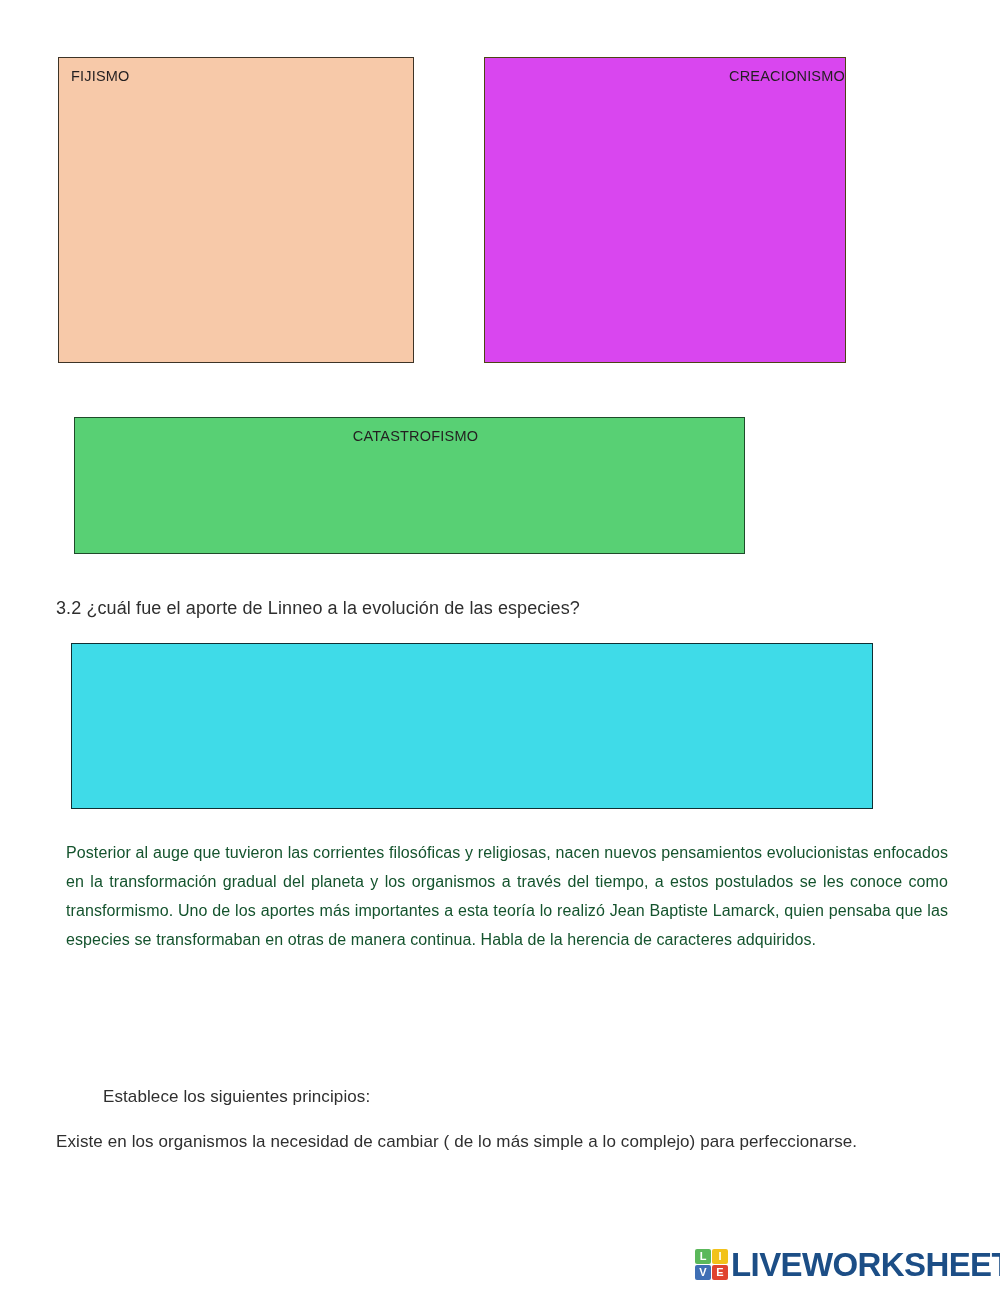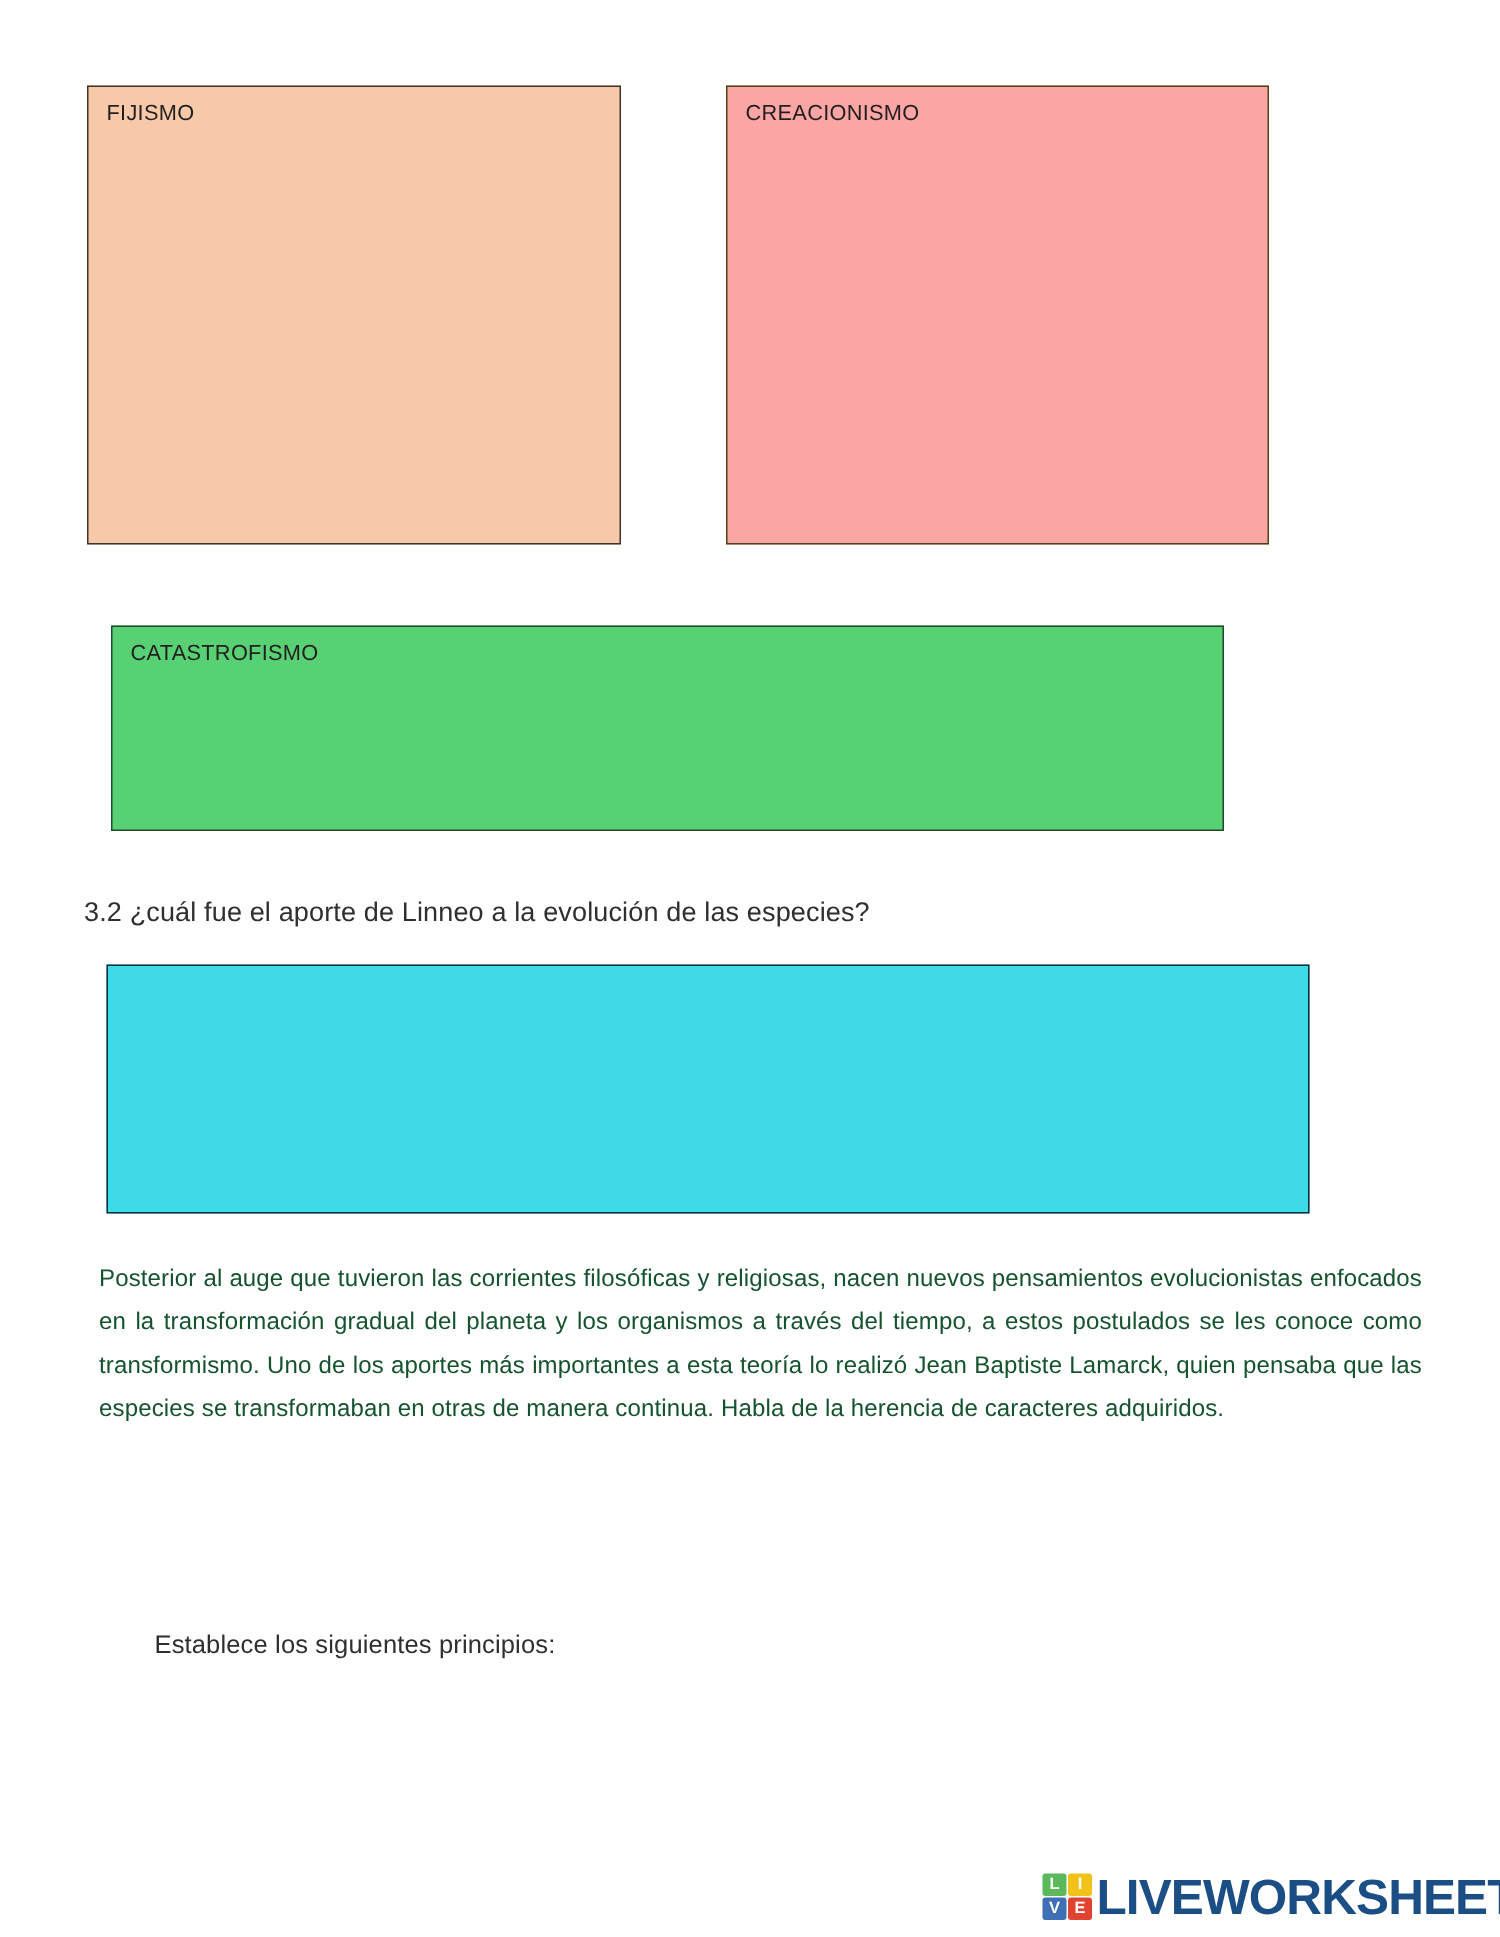--- a/index.html
+++ b/index.html
@@ -40,28 +40,30 @@
   }
 
   #box-fijismo {
     left: 58px;  top: 57px;
     width: 356px; height: 306px;
     background: #f7c9a9;
   }
   #box-creacionismo {
     left: 484px; top: 57px;
     width: 362px; height: 306px;
-    background: #fca5a5;
+    background: #d946ef;
     border-color: #4d4414;
+    text-align: right;
   }
   #box-catastrofismo {
     left: 74px;  top: 417px;
-    width: 742px; height: 137px;
+    width: 671px; height: 137px;
     background: #58d074;
     border-color: #1f4b2a;
+    text-align: center;
   }
   #box-linneo-answer {
     left: 71px;  top: 643px;
     width: 802px; height: 166px;
     background: #3fdbe8;
     border-color: #0f2f33;
   }
 
   
   .q-line {
@@ -159,20 +161,21 @@
 
   <div class="answer-box" id="box-linneo-answer">
     <span class="box-label"></span>
   </div>
 
   <p class="body-para" id="para-transformismo">Posterior al auge que tuvieron las corrientes filosóficas y religiosas, nacen nuevos pensamientos evolucionistas enfocados en la transformación gradual del planeta y los organismos a través del tiempo, a estos postulados se les conoce como transformismo. Uno de los aportes más importantes a esta teoría lo realizó Jean Baptiste Lamarck, quien pensaba que las especies se transformaban en otras de manera continua. Habla de la herencia de caracteres adquiridos.</p>
 
 
   <div class="sub-line" id="line-principios">Establece los siguientes principios:</div>
 
+  <div class="sub-line" id="para-principio-1">Existe en los organismos la necesidad de cambiar ( de lo más simple a lo complejo) para perfeccionarse.</div>
 
   <div id="lw-logo">
     <div id="lw-mark">
       <span class="lw-l">L</span>
       <span class="lw-i">I</span>
       <span class="lw-v">V</span>
       <span class="lw-e">E</span>
     </div>
     <div id="lw-wordmark">LIVEWORKSHEETS</div>
   </div>

